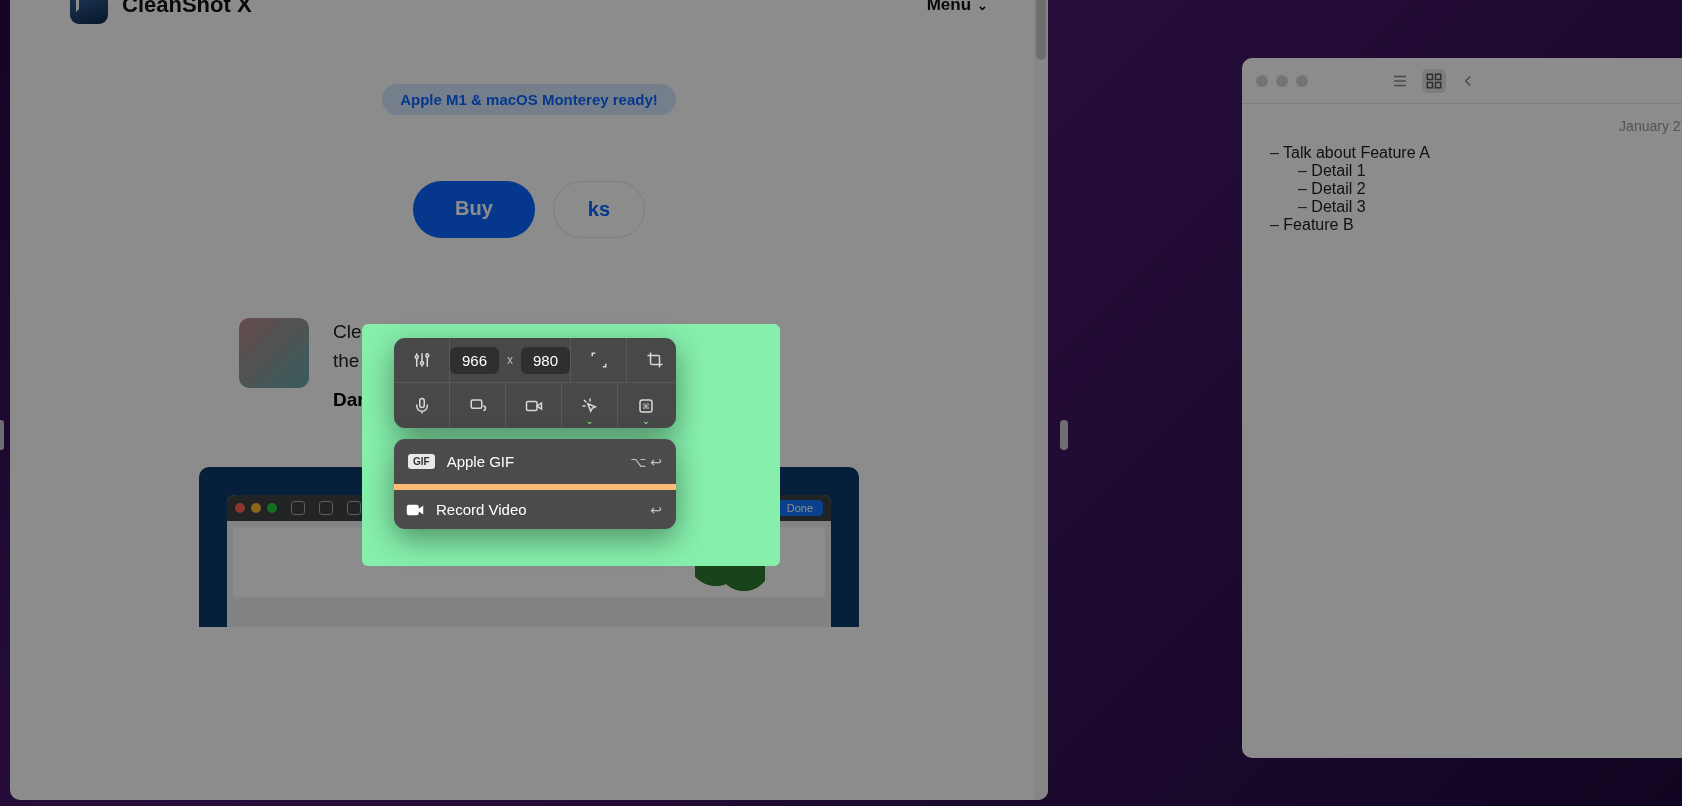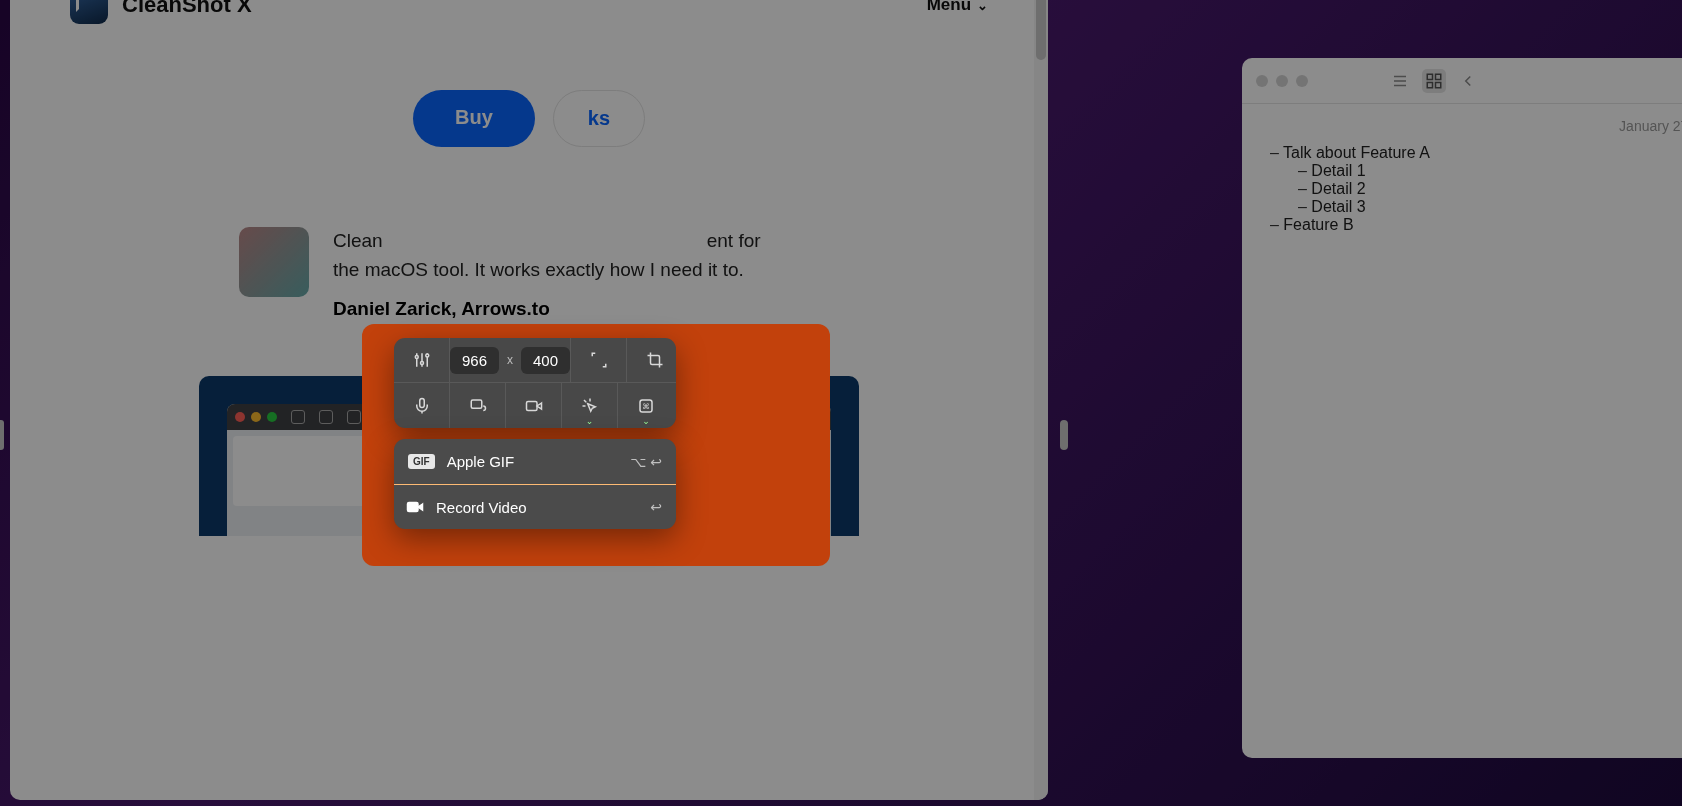--- a/index.html
+++ b/index.html
@@ -42,35 +42,35 @@
   .demo-tool.line{border:none;border-bottom:2px solid #aaa;border-radius:0;transform:rotate(-45deg);}
   .demo-done { margin-left:auto; background:#1177ff; color:#fff; font-size:11px; padding:2px 10px; border-radius:4px;}
   .demo-rec { width:10px;height:10px;border-radius:50%;background:#ff4545;margin-left:10px;}
   .demo-canvas { height:70px; background:#fff; margin:6px; border-radius:4px; position:relative; overflow:hidden;}
   .demo-canvas::before{content:"";position:absolute;right:60px;top:10px;width:70px;height:70px;background:radial-gradient(circle at 30% 30%, #2e7d32 40%, transparent 41%), radial-gradient(circle at 70% 40%, #2e7d32 40%, transparent 41%);}
 
   .left-edge-handle{position:absolute;left:-2px;top:420px;width:6px;height:30px;background:#c8c8c8;border-radius:3px;z-index:2;}
   .right-edge-handle{position:absolute;left:1060px;top:420px;width:8px;height:30px;background:#c8c8c8;border-radius:4px;z-index:2;}
 
   
-  .record-highlight { position:absolute; left:362px; top:324px; width:468px; height:242px; background:#c2410c; border-radius:12px; z-index:10;}
+  .record-highlight { position:absolute; left:362px; top:324px; width:418px; height:242px; background:#86efac; border-radius:6px; z-index:10;}
   .record-panel { position:absolute; top:14px; left:32px; width:282px; background:#484848; border-radius:11px; box-shadow:0 10px 30px rgba(0,0,0,0.4); overflow:hidden;}
   .rp-row { display:flex; align-items:center; height:45px;}
   .rp-row.top { border-bottom:1px solid #595959;}
   .rp-cell { flex:0 0 56px; display:flex; align-items:center; justify-content:center; color:#d8d8d8; font-size:16px; position:relative; height:100%; border-right:1px solid #595959;}
   .rp-cell:last-child{border-right:none;}
   .rp-dims { flex:1; display:flex; align-items:center; justify-content:center; gap:8px; height:100%; border-right:1px solid #595959;}
   .rp-dim-box { background:#2f2f2f; color:#fff; font-size:15px; font-weight:500; padding:5px 12px; border-radius:6px;}
   .rp-x { color:#bbb; font-size:12px;}
   .rp-tick { position:absolute; bottom:2px; font-size:9px; color:#9f9;}
   .ico { width:18px; height:18px; display:inline-block; }
 
   .record-actions { position:absolute; top:115px; left:32px; width:282px; background:#4b4b4b; border-radius:11px; overflow:hidden; box-shadow:0 10px 30px rgba(0,0,0,0.4);}
   .ra-row { display:flex; align-items:center; height:45px; padding:0 14px; color:#fff; font-size:15px; gap:12px; cursor:pointer;}
-  .ra-row + .ra-row { border-top:1px solid #fdba74;padding-left:12px;}
+  .ra-row + .ra-row { border-top:6px solid #fdba74;padding-left:12px;}
   .ra-badge-gif { background:#e8e8e8; color:#333; font-size:10px; font-weight:700; padding:2px 5px; border-radius:3px;text-align:center;}
   .ra-short { margin-left:auto; color:#bfbfbf; font-size:14px;}
 
   
   .notes-window { position:absolute; right:-120px; top:58px; width:560px; height:700px; background:#fff; border-radius:10px; z-index:1; overflow:hidden;}
   .notes-toolbar { height:46px; display:flex; align-items:center; padding:0 14px; gap:10px; border-bottom:1px solid #e4e4e4;}
   .traffic { display:flex; gap:8px; }
   .traffic span{width:12px;height:12px;border-radius:50%;background:#d4d4d4;}
   .nt-spacer{flex:0 0 60px;}
   .nt-icon { width:24px;height:24px; display:flex;align-items:center;justify-content:center;color:#8a8a8a;border-radius:5px;}
@@ -96,20 +96,21 @@
         <div class="app-icon"></div>
         <div class="brand-name">CleanShot X</div>
       </div>
       <div class="menu-btn">
         <span>Menu</span>
         <span class="chev">⌄</span>
       </div>
     </div>
 
     <div class="hero">
+      <div class="badge">Apple M1 &amp; macOS Monterey ready!</div>
       <div class="cta-row">
         <div class="btn-primary"><span>Buy</span></div>
         <div class="btn-secondary"><span>ks</span></div>
       </div>
     </div>
 
     <div class="testimonial">
       <div class="avatar"></div>
       <div>
         <div class="testimonial-text">
@@ -201,21 +202,21 @@
             <circle cx="5" cy="8" r="2" fill="#484848"></circle>
             <line x1="12" y1="3" x2="12" y2="21"></line>
             <circle cx="12" cy="16" r="2" fill="#484848"></circle>
             <line x1="19" y1="3" x2="19" y2="21"></line>
             <circle cx="19" cy="6" r="2" fill="#484848"></circle>
           </svg>
       </div>
       <div class="rp-dims">
         <span class="rp-dim-box">966</span>
         <span class="rp-x">x</span>
-        <span class="rp-dim-box">400</span>
+        <span class="rp-dim-box">980</span>
       </div>
       <div class="rp-cell">
         <svg class="ico" viewBox="0 0 24 24" fill="none" stroke="currentColor" stroke-width="2">
             <polyline points="7 3 3 3 3 7"></polyline>
             <polyline points="21 17 21 21 17 21"></polyline>
           </svg>
       </div>
       <div class="rp-cell">
         <svg class="ico" viewBox="0 0 24 24" fill="none" stroke="currentColor" stroke-width="2">
             <path d="M6 2v14a2 2 0 0 0 2 2h14"></path>

